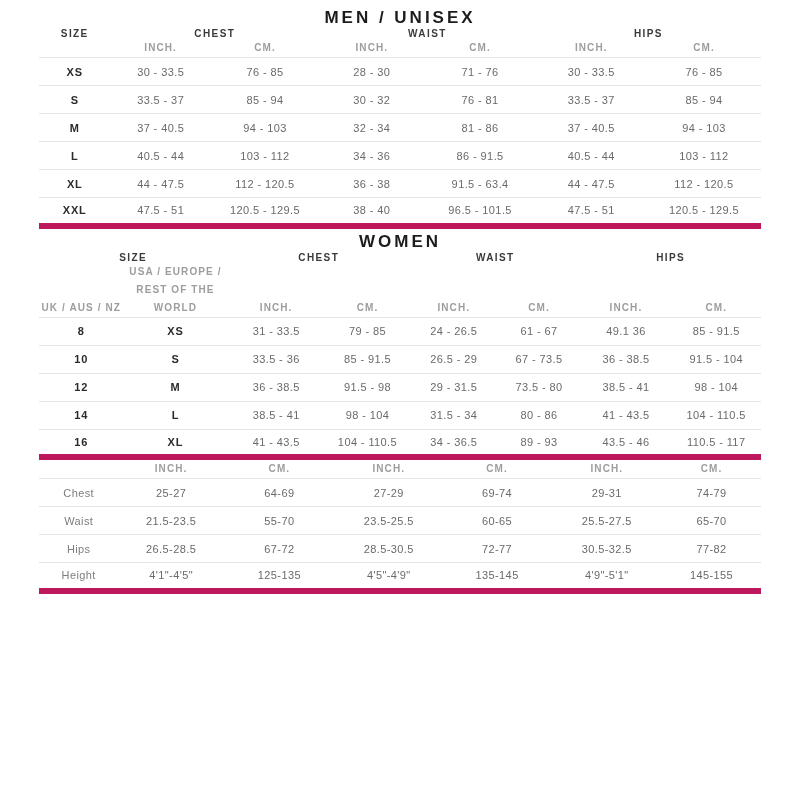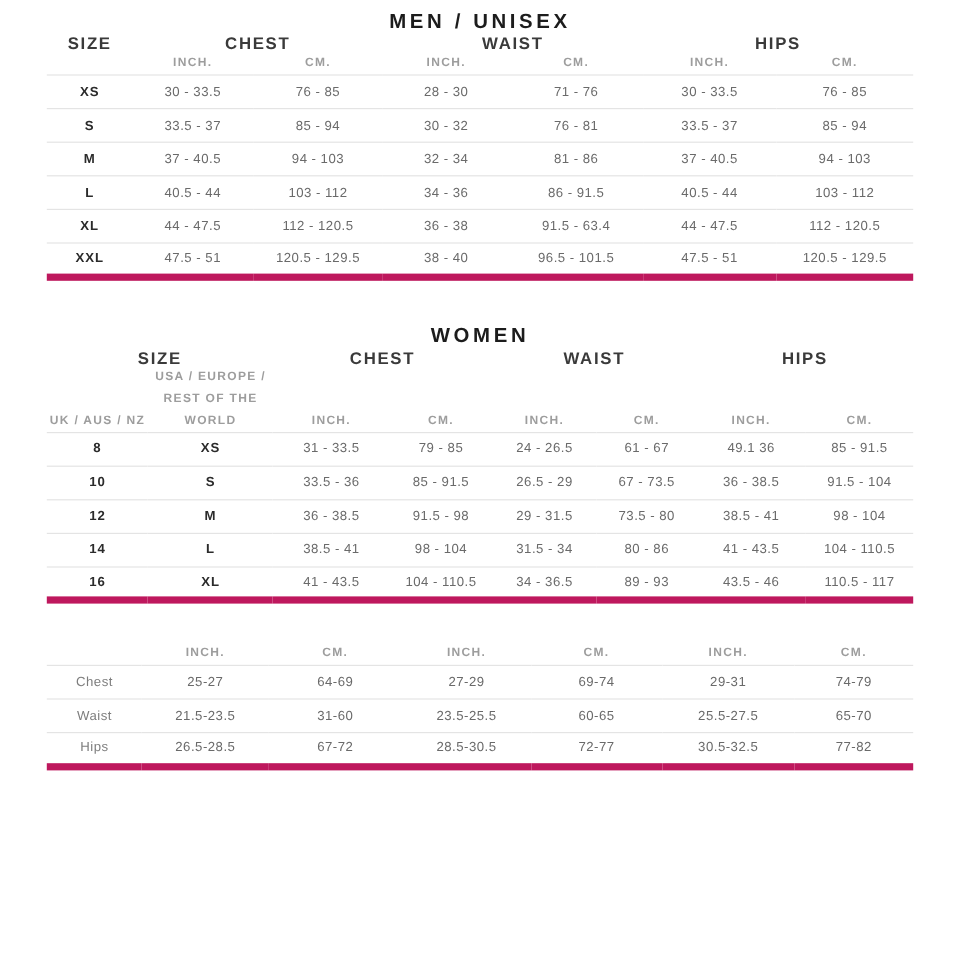--- a/index.html
+++ b/index.html
@@ -1,33 +1,33 @@
 <!DOCTYPE html>
 <html><head>
 <meta charset="utf-8">
 <style>
   * { box-sizing: border-box; }
   html, body { margin: 0; padding: 0; background: #ffffff; }
   body { font-family: "Liberation Sans", sans-serif; }
   .page { width: 800px; height: 800px; margin: 0 auto; padding-top: 5px; overflow: hidden; background: #ffffff; }
-  .size-section { margin-bottom: 33px; }
+  .size-section { }
   .section-title {
     margin: 0; padding: 3px 0 0 0;
     text-align: center;
     font-size: 17px; font-weight: 700;
     letter-spacing: 3px; color: #1c1c1c;
   }
   .size-table {
     width: 722px; margin: 0 auto;
     border-collapse: collapse; table-layout: fixed;
   }
   .size-table th, .size-table td { text-align: center; padding: 0; }
   .group-header {
     padding: 24px 0 2px 0;
-    font-size: 14px; font-weight: 700;
+    font-size: 10px; font-weight: 700;
     letter-spacing: 1.4px; color: #3a3a3a;
   }
   .unit-header {
     padding: 8px 0 12px 0;
     font-size: 10px; font-weight: 700;
     letter-spacing: 1.1px; color: #9d9d9d;
     vertical-align: bottom; white-space: pre-line; line-height: 1.8;
   }
   .size-table tbody td {
     border-top: 1px solid #e4e4e4;
@@ -248,32 +248,41 @@
             <td class="value-cell">25-27</td>
             <td class="value-cell">64-69</td>
             <td class="value-cell">27-29</td>
             <td class="value-cell">69-74</td>
             <td class="value-cell">29-31</td>
             <td class="value-cell">74-79</td>
           </tr>
           <tr>
             <td class="label-cell muted">Waist</td>
             <td class="value-cell">21.5-23.5</td>
-            <td class="value-cell">31-60</td>
+            <td class="value-cell">55-70</td>
             <td class="value-cell">23.5-25.5</td>
             <td class="value-cell">60-65</td>
             <td class="value-cell">25.5-27.5</td>
             <td class="value-cell">65-70</td>
           </tr>
           <tr>
             <td class="label-cell muted">Hips</td>
             <td class="value-cell">26.5-28.5</td>
             <td class="value-cell">67-72</td>
             <td class="value-cell">28.5-30.5</td>
             <td class="value-cell">72-77</td>
             <td class="value-cell">30.5-32.5</td>
             <td class="value-cell">77-82</td>
           </tr>
+          <tr>
+            <td class="label-cell muted">Height</td>
+            <td class="value-cell">4'1"-4'5"</td>
+            <td class="value-cell">125-135</td>
+            <td class="value-cell">4'5"-4'9"</td>
+            <td class="value-cell">135-145</td>
+            <td class="value-cell">4'9"-5'1"</td>
+            <td class="value-cell">145-155</td>
+          </tr>
         </tbody>
       </table>
   </section>
 
 </div>
 
 </body></html>

